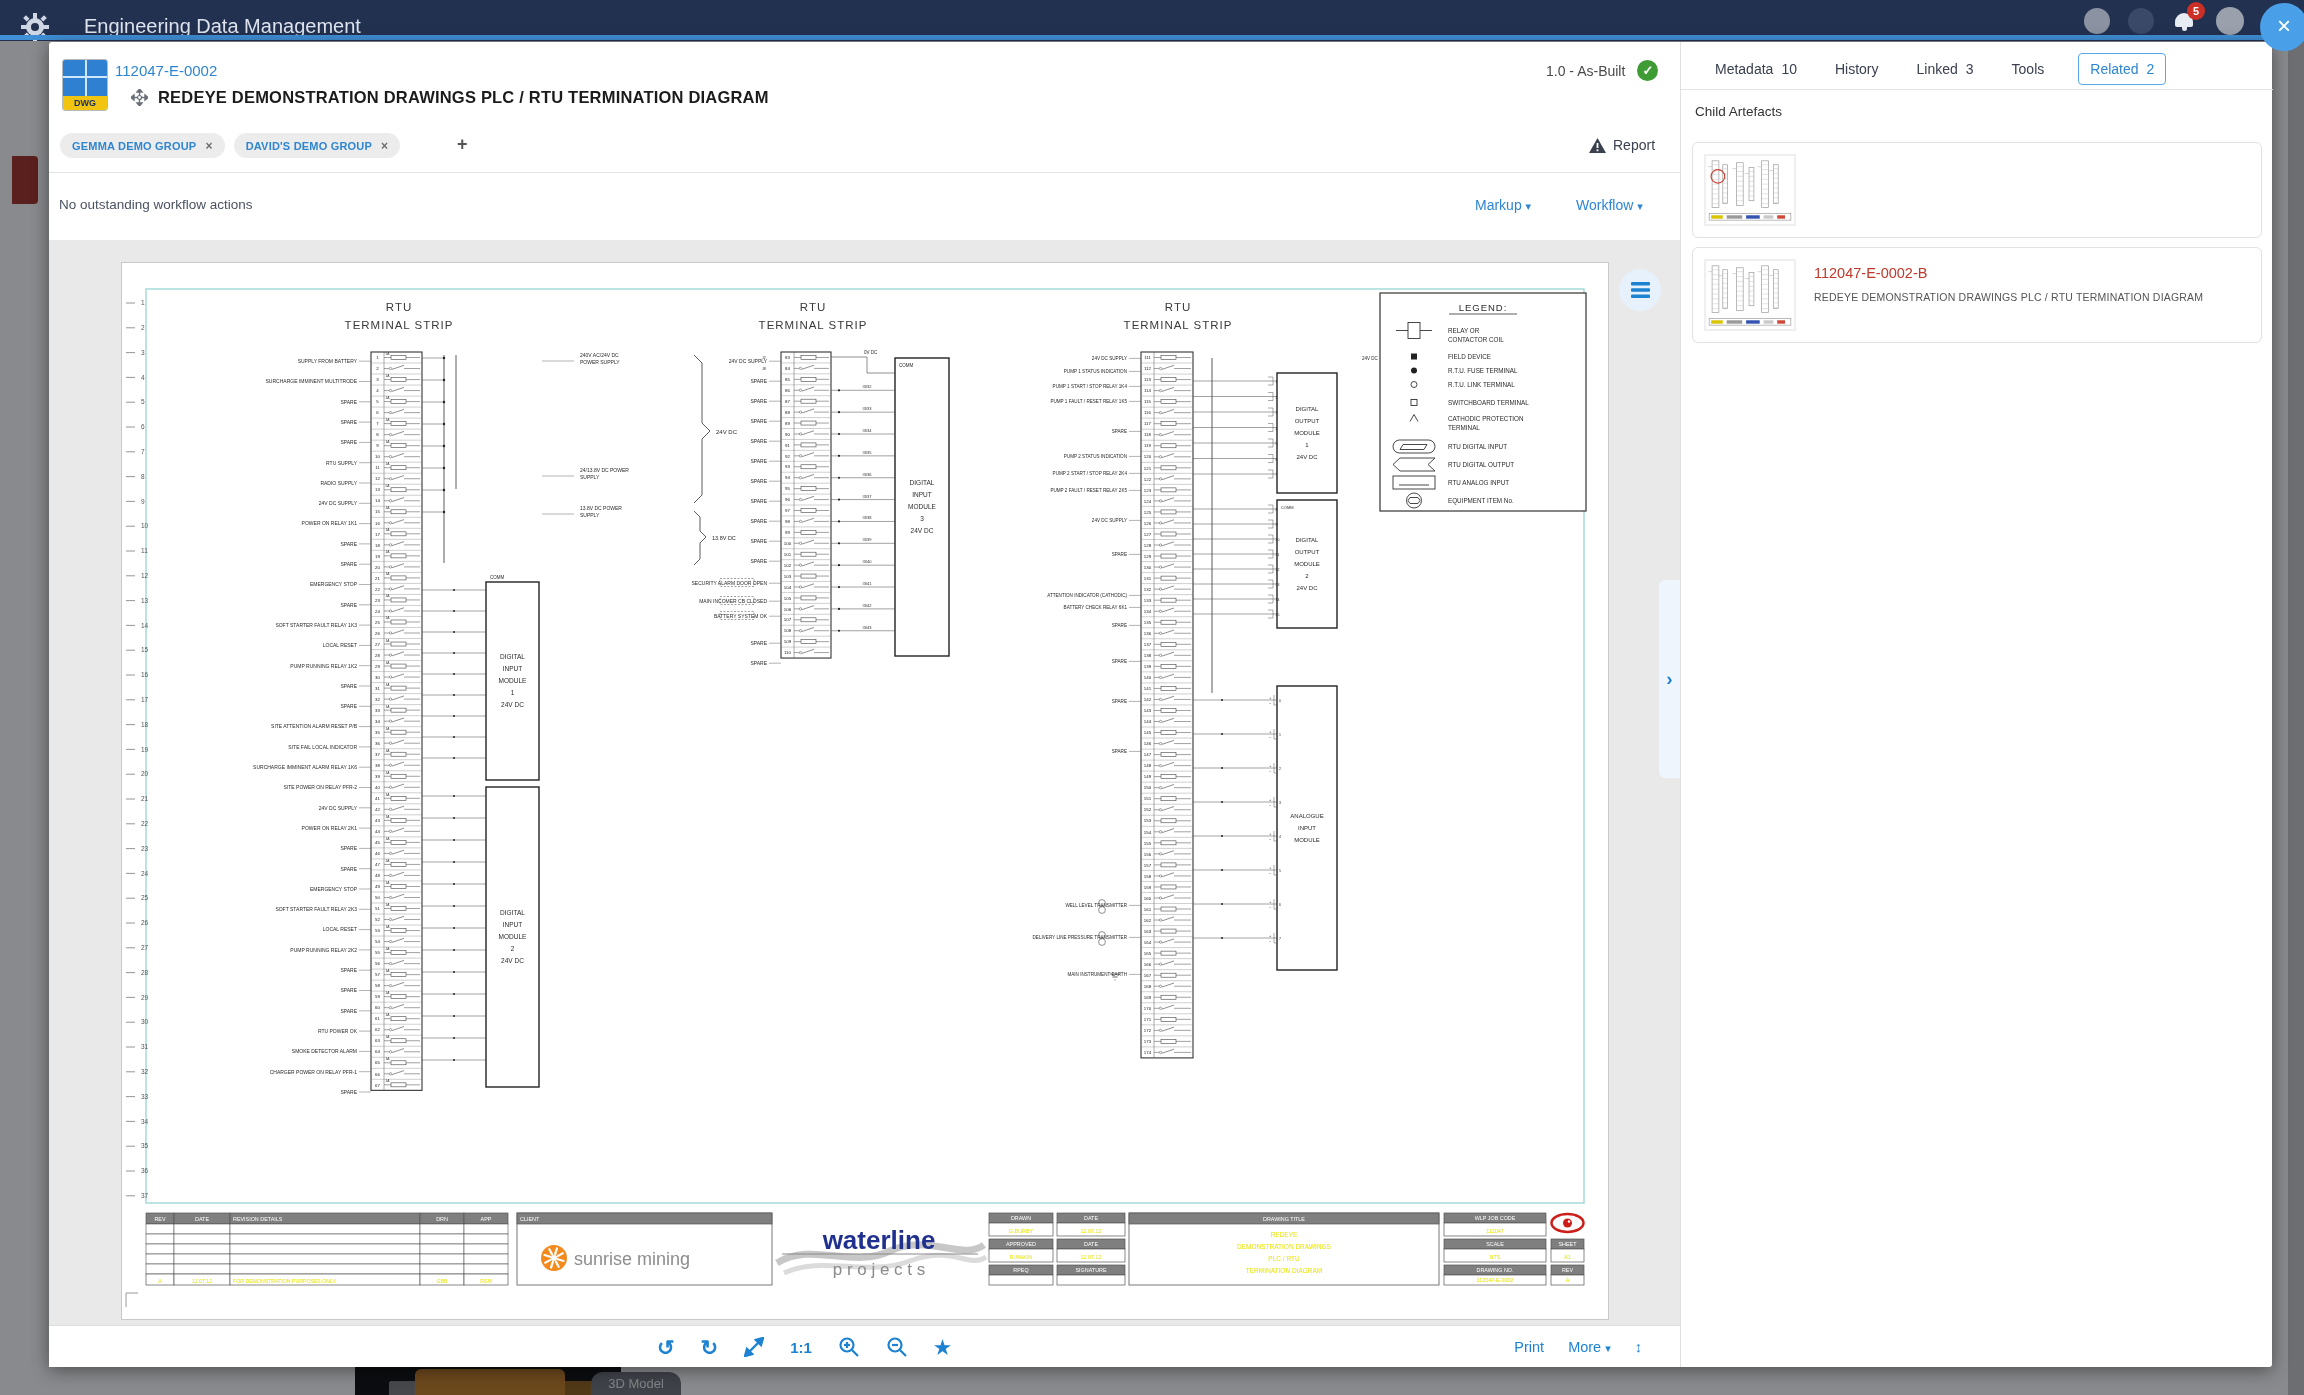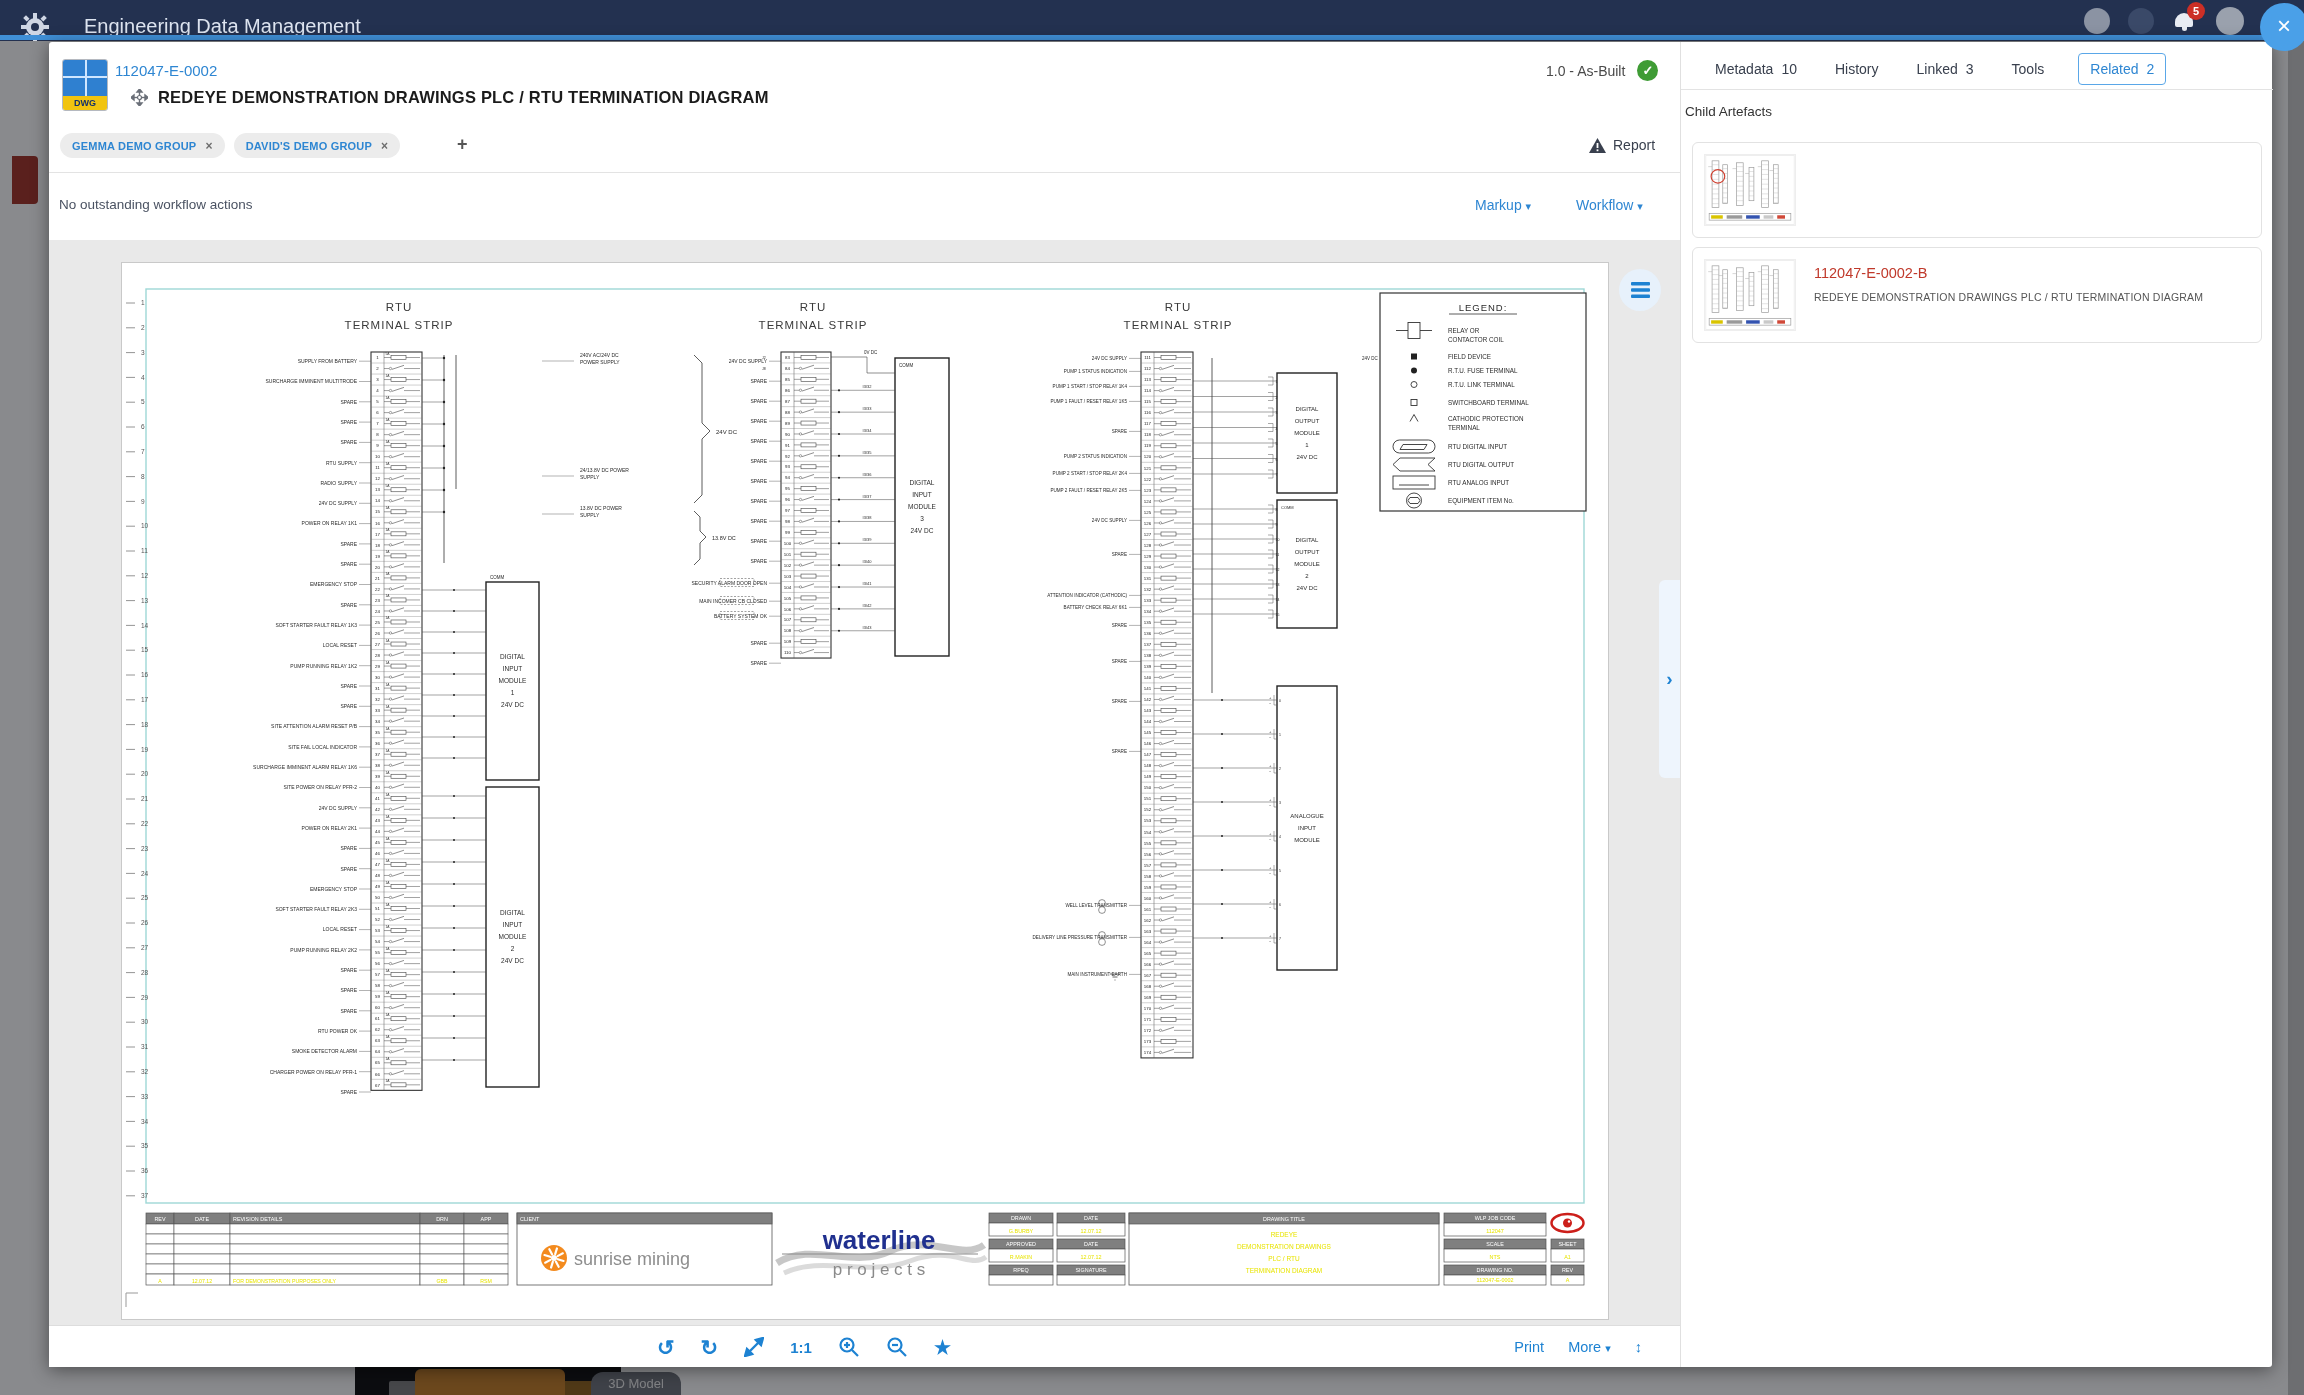--- a/index.html
+++ b/index.html
@@ -70,21 +70,21 @@
   .tool-link { color:#1d82d2; font-size:14.5px; cursor:pointer;text-align:right; }
 
   
   .right-panel { left:1631px; top:0; width:592px; height:1325px; border-left:1px solid #e0e0e0; }
   .tabs-row { position:absolute; left:14px; top:8px; height:38px; display:flex; align-items:center; gap:30px;margin-left:16px; }
   .tab { display:flex; gap:8px; font-size:14px; color:#39404e; cursor:pointer; padding:7px 4px; }
   .tab .cnt { color:#39404e; }
   .tab.active { border:1px solid #5aa7e8; border-radius:4px; padding:7px 11px; color:#2e86d2; }
   .tab.active .cnt { color:#2e86d2; }
   .tabs-divider { position:absolute; left:0; top:47px; width:592px; height:1px; background:#e3e3e3; }
-  .section-title { position:absolute; left:4px; top:62px; font-size:13.5px; color:#333;text-align:center; }
+  .section-title { position:absolute; left:14px; top:62px; font-size:13.5px; color:#333;text-align:center; }
   .cards { position:absolute; left:11px; top:100px; width:570px; display:flex; flex-direction:column; gap:9px; }
   .card { display:flex; gap:18px; border:1px solid #e2e2e2; border-radius:6px; padding:11px; min-height:90px; cursor:pointer; background:#fff; }
   .card-num { font-size:14.5px; color:#c0392b; margin-top:6px; }
   .card-desc { font-size:10.5px; color:#555; margin-top:10px; letter-spacing:0.2px; }
   .thumb { width:92px; height:72px; border:1px solid #eee; background:#fff; flex:0 0 auto; }
 </style>
 </head>
 <body>
 
 <div id="app">

